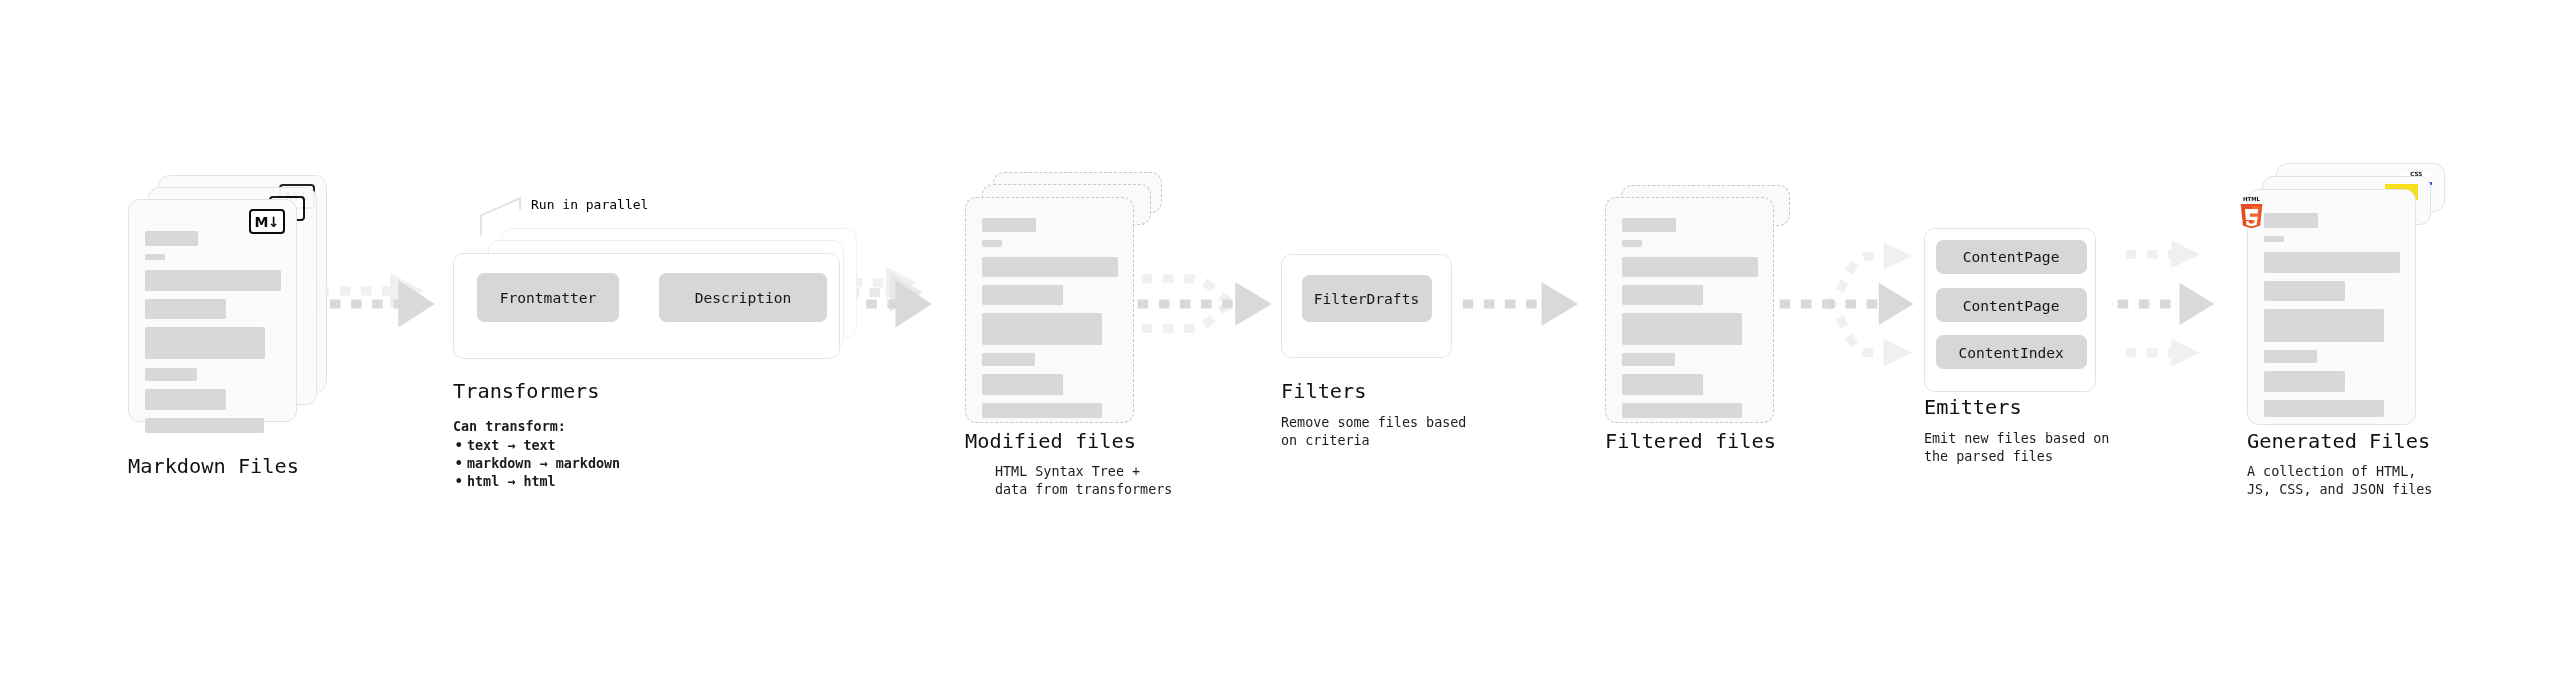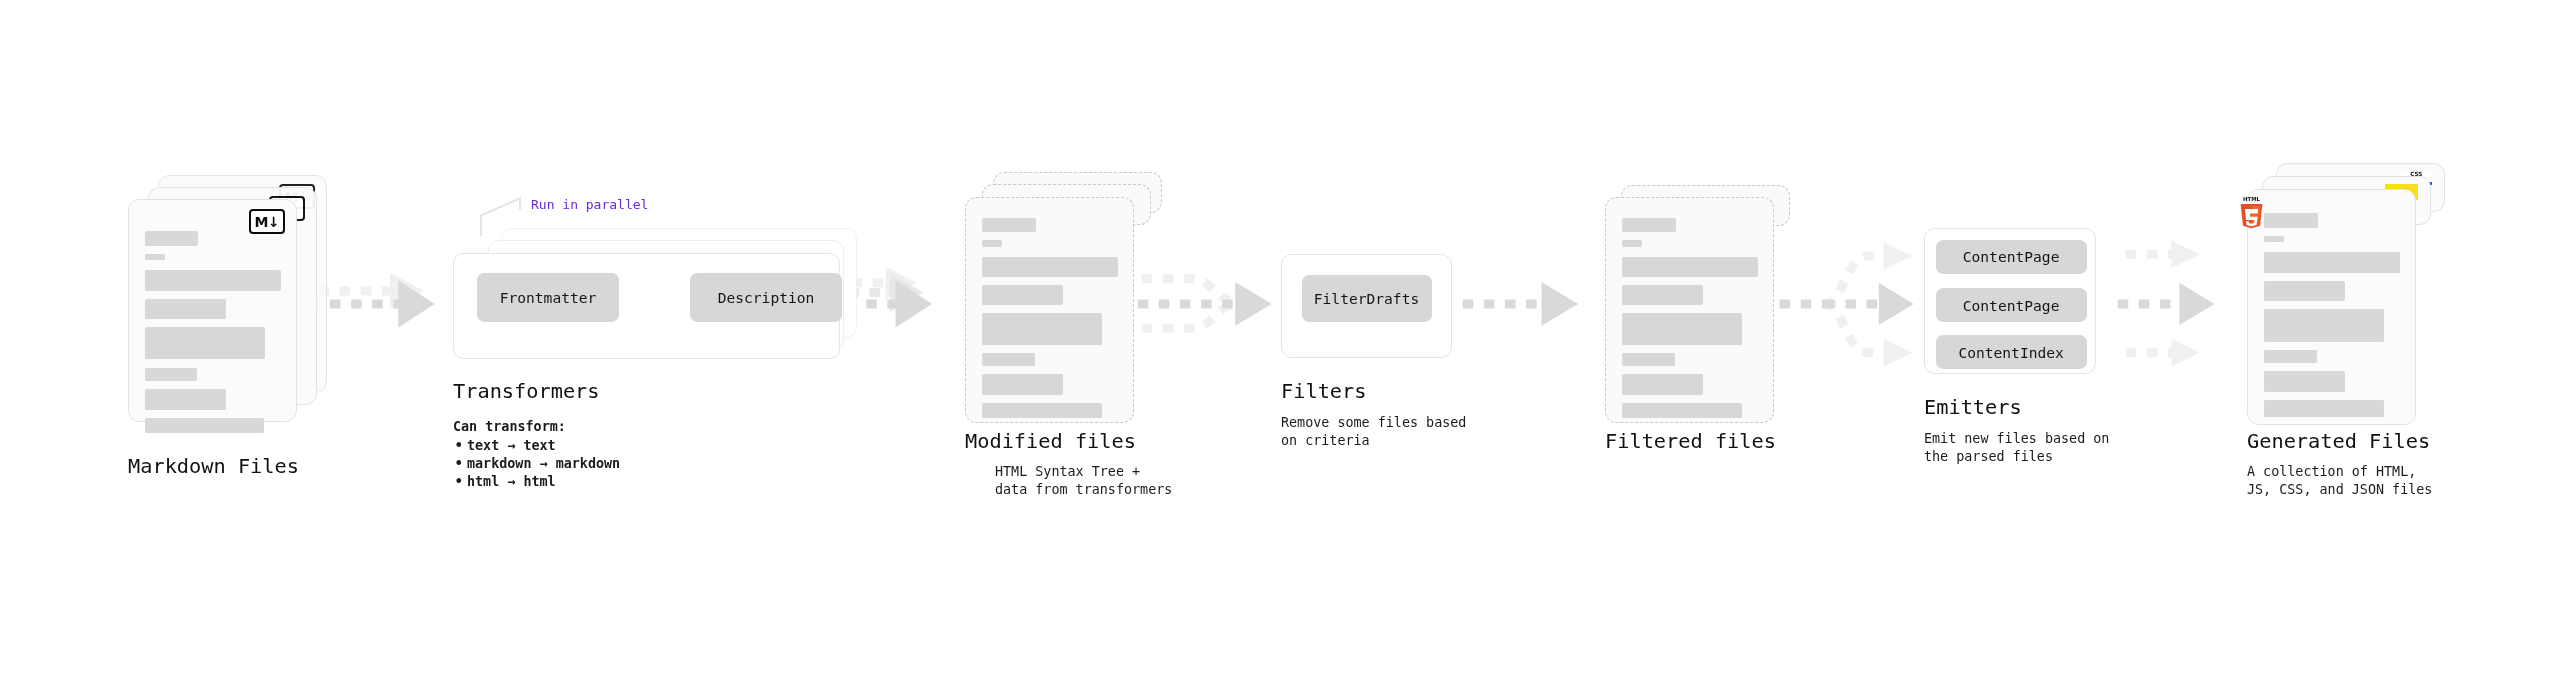--- a/index.html
+++ b/index.html
@@ -102,21 +102,21 @@
   }
   .ghostchip{
     position:absolute;
     background:#ececec;
     border-radius:7.3px;
   }
 
   .parallel-label{
     position:absolute;
     font-size:13px;
-    color:#6d28d9;
+    color:#000000;
     white-space:nowrap;
   }
 
   svg.lay{position:absolute;left:0;top:0;width:2576px;height:681px;pointer-events:none;}
 </style>
 </head>
 <body>
 
 <div id="stage">
 
@@ -228,21 +228,21 @@
       <div class="ghostchip" style="left:199px;top:14.6px;width:110px;height:46px;background:#f0f0f0;"></div>
     </div>
 
     <div class="ghostbox" style="left:488px;top:240px;width:356px;height:110px;border-color:#eeeeee;">
       <div class="ghostchip" style="left:29px;top:14px;width:95px;height:46px;background:#ebebeb;"></div>
       <div class="ghostchip" style="left:199px;top:14px;width:110px;height:46px;background:#ebebeb;"></div>
     </div>
 
     <div class="chipbox" style="left:453px;top:253px;width:387px;height:106px;">
       <div class="chip" style="left:23px;top:18.7px;width:142px;height:49px;">Frontmatter</div>
-      <div class="chip" style="left:236px;top:18.7px;width:152px;height:49px;">Description</div>
+      <div class="chip" style="left:205px;top:18.7px;width:168px;height:49px;">Description</div>
     </div>
   </div>
   <div class="title" style="left:453px;top:379px;">Transformers</div>
   <div class="bullets" style="left:453px;top:418px;">
     <p class="lead">Can transform:</p>
     <ul>
       <li>text → text</li>
       <li>markdown → markdown</li>
       <li>html → html</li>
     </ul>
@@ -285,21 +285,21 @@
         <div class="bar" style="width:81px;height:19.5px;"></div>
         <div class="bar" style="width:120px;height:32.5px;"></div>
         <div class="bar" style="width:53px;height:13px;"></div>
         <div class="bar" style="width:81px;height:20.3px;"></div>
         <div class="bar" style="width:120px;height:15.4px;"></div>
       </div>
     </div>
   </div>
   <div class="title" style="left:1605px;top:429px;">Filtered files</div>
 
-  <div class="chipbox" style="left:1924px;top:228px;width:172px;height:146px;padding-left:43px;">
+  <div class="chipbox" style="left:1924px;top:228px;width:172px;height:164px;padding-left:43px;">
     <div class="chip" style="left:10.6px;top:10.6px;width:151px;height:34px;">ContentPage</div>
     <div class="chip" style="left:10.6px;top:59px;width:151px;height:34px;">ContentPage</div>
     <div class="chip" style="left:10.6px;top:106px;width:151px;height:34px;">ContentIndex</div>
   </div>
   <div class="title" style="left:1924px;top:395px;">Emitters</div>
   <div class="subtitle" style="left:1924px;top:430px;">Emit new files based on
 the parsed files</div>
 
   <div class="stack">
     <div class="card" style="left:2276px;top:163px;height:49px;">

